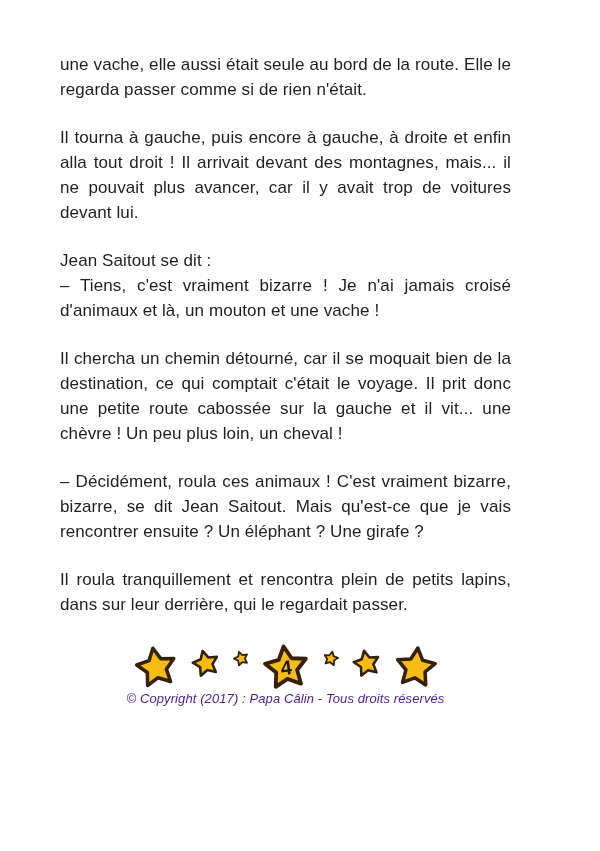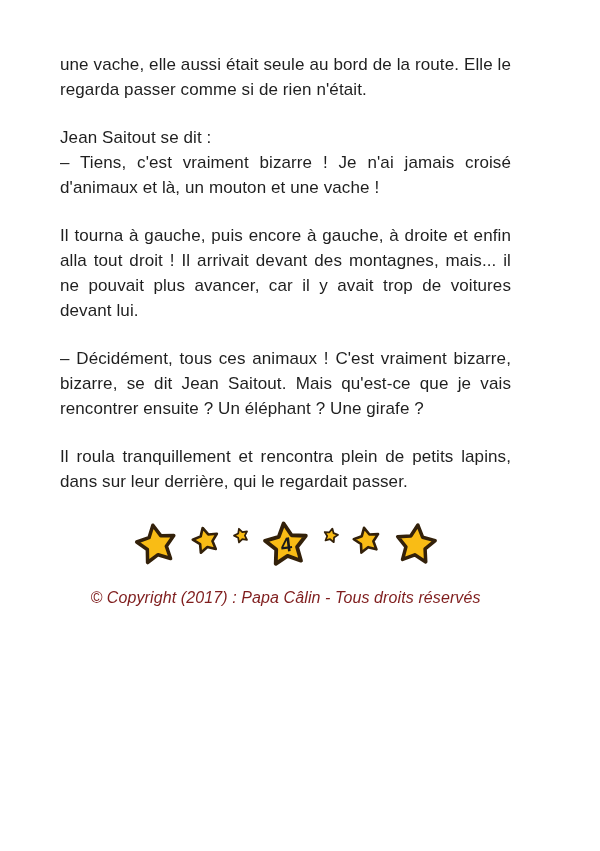--- a/index.html
+++ b/index.html
@@ -55,39 +55,40 @@
   .rot-d { transform: rotate(-7deg); }
   .rot-e { transform: rotate(12deg); }
   .rot-f { transform: rotate(-12deg); }
   .rot-g { transform: rotate(6deg); }
   .star-page-number {
     font-family: "Liberation Sans", sans-serif;
     font-weight: bold;
     font-size: 42px;
   }
   .copyright {
-    margin-top: 21px;
+    margin-top: 0;
     text-align: center;
-    font-size: 16px;
+    font-size: 13px;
     font-style: italic;
-    color: #7f1d1d;
+    color: #4c1d95;
     letter-spacing: 0.1px;
   }
 </style>
 </head>
 <body>
 
 <div class="page">
 
   <div class="story">
     <p>une vache, elle aussi était seule au bord de la route. Elle le regarda passer comme si de rien n'était.</p>
+    <p>Il tourna à gauche, puis encore à gauche, à droite et enfin alla tout droit ! Il arrivait devant des montagnes, mais... il ne pouvait plus avancer, car il y avait trop de voitures devant lui.</p>
     <p>Jean Saitout se dit :
 – Tiens, c'est vraiment bizarre ! Je n'ai jamais croisé d'animaux et là, un mouton et une vache !</p>
-    <p>Il tourna à gauche, puis encore à gauche, à droite et enfin alla tout droit ! Il arrivait devant des montagnes, mais... il ne pouvait plus avancer, car il y avait trop de voitures devant lui.</p>
-    <p>– Décidément, tous ces animaux ! C'est vraiment bizarre, bizarre, se dit Jean Saitout. Mais qu'est-ce que je vais rencontrer ensuite ? Un éléphant ? Une girafe ?</p>
+    <p>Il chercha un chemin détourné, car il se moquait bien de la destination, ce qui comptait c'était le voyage. Il prit donc une petite route cabossée sur la gauche et il vit... une chèvre ! Un peu plus loin, un cheval !</p>
+    <p>– Décidément, roula ces animaux ! C'est vraiment bizarre, bizarre, se dit Jean Saitout. Mais qu'est-ce que je vais rencontrer ensuite ? Un éléphant ? Une girafe ?</p>
     <p>Il roula tranquillement et rencontra plein de petits lapins, dans sur leur derrière, qui le regardait passer.</p>
   </div>
 
   <div class="footer">
 
     <div class="stars-row">
 
       <svg class="star star-large rot-a" viewBox="0 0 100 100">
         <path d="M50 9 L63.5 35.4 L92.8 40.1 L71.9 61.1 L76.5 90.4 L50 77 L23.5 90.4 L28.1 61.1 L7.2 40.1 L36.5 35.4 Z" stroke-width="8" stroke-linejoin="round" stroke-linecap="round" fill="#F9BC15" stroke="#33210A"></path>
       </svg>

